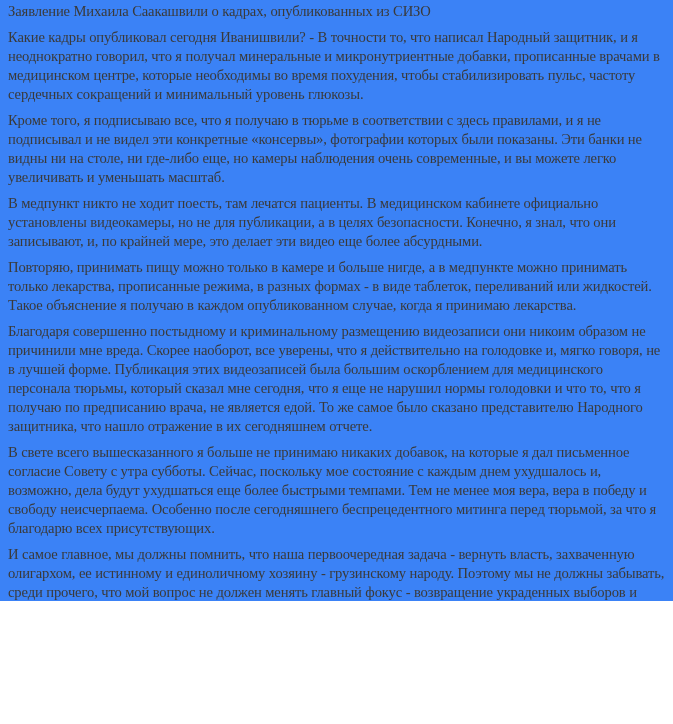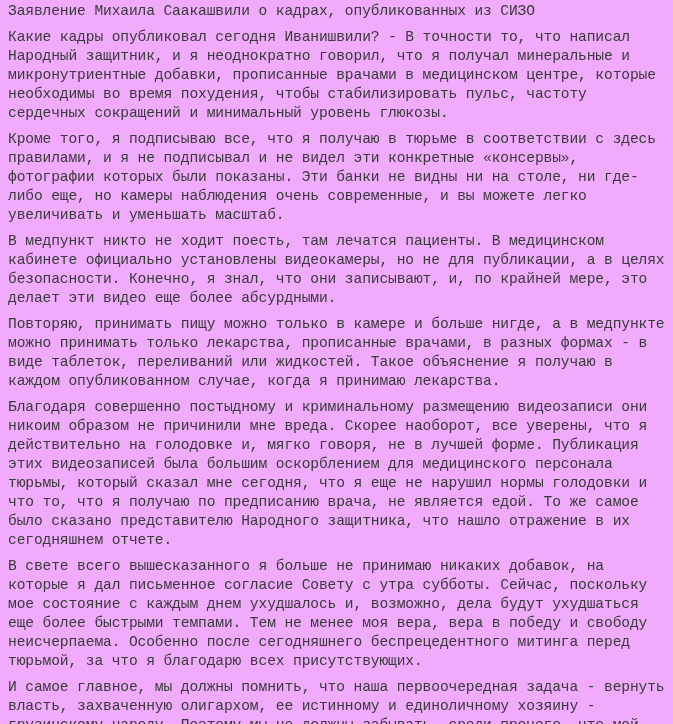--- a/index.html
+++ b/index.html
@@ -2,44 +2,44 @@
 <html lang="ru"><head>
 <meta charset="utf-8">
 <style>
   html, body {
     margin: 0;
     padding: 0;
     background: #ffffff;
   }
   .post {
     width: 673px;
-    height: 724px;
+    height: 601px;
     box-sizing: border-box;
     padding: 2px 8px 0 8px;
     overflow: hidden;
-    font-family: Liberation Mono, monospace;
+    font-family: Liberation Serif, serif;
     font-size: 14.6px;
     line-height: 19px;
     letter-spacing: -0.12px;
     color: #3a3a3a;
-    background: #f0abfc;
+    background: #3b82f6;
   }
   .para {
     margin: 0 0 7px 0;
     padding: 0;
     font-weight: 400;
     text-align: left;
     word-spacing: normal;
   }
 </style>
 </head>
 <body>
 
 <div class="post">
   <p class="para">Заявление Михаила Саакашвили о кадрах, опубликованных из СИЗО</p>
   <p class="para">Какие кадры опубликовал сегодня Иванишвили? - В точности то, что написал Народный защитник, и я неоднократно говорил, что я получал минеральные и микронутриентные добавки, прописанные врачами в медицинском центре, которые необходимы во время похудения, чтобы стабилизировать пульс, частоту сердечных сокращений и минимальный уровень глюкозы.</p>
   <p class="para">Кроме того, я подписываю все, что я получаю в тюрьме в соответствии с здесь правилами, и я не подписывал и не видел эти конкретные «консервы», фотографии которых были показаны. Эти банки не видны ни на столе, ни где-либо еще, но камеры наблюдения очень современные, и вы можете легко увеличивать и уменьшать масштаб.</p>
   <p class="para">В медпункт никто не ходит поесть, там лечатся пациенты. В медицинском кабинете официально установлены видеокамеры, но не для публикации, а в целях безопасности. Конечно, я знал, что они записывают, и, по крайней мере, это делает эти видео еще более абсурдными.</p>
-  <p class="para">Повторяю, принимать пищу можно только в камере и больше нигде, а в медпункте можно принимать только лекарства, прописанные врачами, в разных формах - в виде таблеток, переливаний или жидкостей. Такое объяснение я получаю в каждом опубликованном случае, когда я принимаю лекарства.</p>
+  <p class="para">Повторяю, принимать пищу можно только в камере и больше нигде, а в медпункте можно принимать только лекарства, прописанные режима, в разных формах - в виде таблеток, переливаний или жидкостей. Такое объяснение я получаю в каждом опубликованном случае, когда я принимаю лекарства.</p>
   <p class="para">Благодаря совершенно постыдному и криминальному размещению видеозаписи они никоим образом не причинили мне вреда. Скорее наоборот, все уверены, что я действительно на голодовке и, мягко говоря, не в лучшей форме. Публикация этих видеозаписей была большим оскорблением для медицинского персонала тюрьмы, который сказал мне сегодня, что я еще не нарушил нормы голодовки и что то, что я получаю по предписанию врача, не является едой. То же самое было сказано представителю Народного защитника, что нашло отражение в их сегодняшнем отчете.</p>
   <p class="para">В свете всего вышесказанного я больше не принимаю никаких добавок, на которые я дал письменное согласие Совету с утра субботы. Сейчас, поскольку мое состояние с каждым днем ухудшалось и, возможно, дела будут ухудшаться еще более быстрыми темпами. Тем не менее моя вера, вера в победу и свободу неисчерпаема. Особенно после сегодняшнего беспрецедентного митинга перед тюрьмой, за что я благодарю всех присутствующих.</p>
   <p class="para">И самое главное, мы должны помнить, что наша первоочередная задача - вернуть власть, захваченную олигархом, ее истинному и единоличному хозяину - грузинскому народу. Поэтому мы не должны забывать, среди прочего, что мой вопрос не должен менять главный фокус - возвращение украденных выборов и отстранение режима Иванишвили от бразды правления страной!</p>
 </div>
 
 </body></html>

